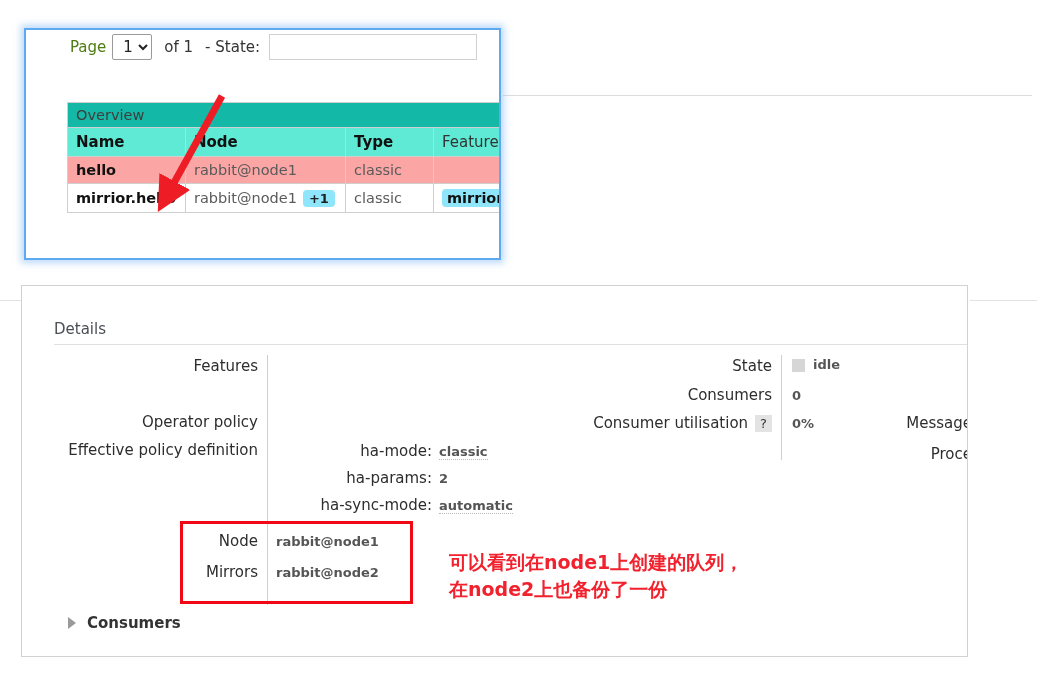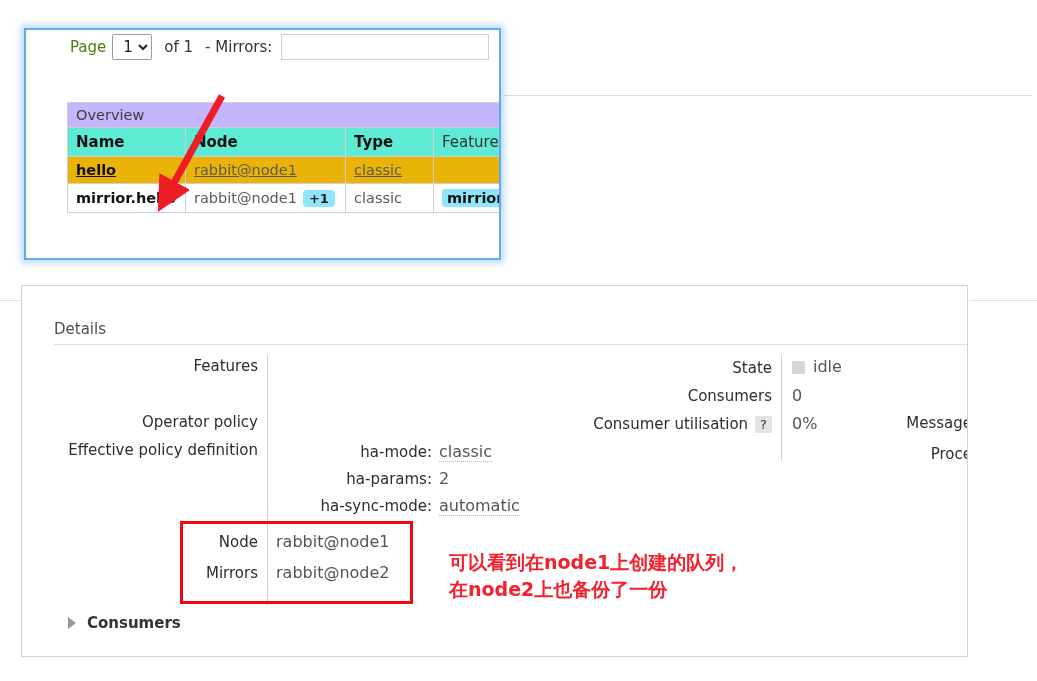--- a/index.html
+++ b/index.html
@@ -79,36 +79,36 @@
   }
   table.queues td, table.queues th {
     border: 1px solid #cfcfcf;
     padding: 5px 8px;
     text-align: left;
     vertical-align: middle;
     white-space: nowrap;
     overflow: hidden;
   }
   table.queues tr.section td {
-    background: #c4b5fd;
+    background: #14b8a6;
     color: #3d3d3d;
     font-weight: normal;
     font-size: 14.5px;
     border-bottom: 1px solid #cfcfcf;
     padding: 4px 8px;
   }
   table.queues tr.head th {
     background: #5eead4;
     font-weight: bold;
     color: #111;
     font-size: 15px;
     padding: 5px 8px;
   }
   table.queues tr.head th.light { font-weight: normal; color: #333; }
-  table.queues tr.alt td { background: #eab308; text-decoration: underline; }
+  table.queues tr.alt td { background: #fca5a5; }
   table.queues td.name { font-weight: bold; color: #111; }
   table.queues td.muted { color: #5a5a5a; }
   .plus-badge {
     display: inline-block;
     background: #8fe6fb;
     color: #1d1d1d;
     font-weight: bold;
     font-size: 13px;
     border-radius: 4px;
     padding: 1px 6px;
@@ -173,23 +173,24 @@
     width: 1px; background: #cfcfcf;
   }
   .row { position: absolute; display: flex; align-items: baseline; }
   .lab {
     text-align: right;
     font-size: 15px;
     color: #2d2d2d;
     white-space: nowrap;
   }
   .val {
-    font-size: 16px;
+    font-size: 13px;
     color: #555;
     white-space: nowrap;
+    font-weight: bold;
   }
   .val.bold { font-weight: bold; color: #333; font-size: 15.5px; }
   .val.dotted {
     border-bottom: 1px dotted #b9b9b9;
   }
   .kv-key {
     font-size: 15px; color: #2d2d2d; text-align: right; white-space: nowrap;
   }
 
   .sq {
@@ -238,21 +239,21 @@
   <div class="page-rule far"></div>
 
   <div class="top-panel">
 
     <div class="paging-bar">
       <span class="lbl">Page</span>
       <select class="page-select">
         <option>1</option>
       </select>
       <span class="of-text">of 1</span>
-      <span class="filter-text">- Mirrors:</span>
+      <span class="filter-text">- State:</span>
       <input class="filter-input" type="text" placeholder="" style="">
     </div>
 
     <div class="queues-table-wrap">
       <table class="queues">
         <colgroup>
           <col class="col-name">
             <col class="col-node">
             <col class="col-type">
             <col class="col-feat">

